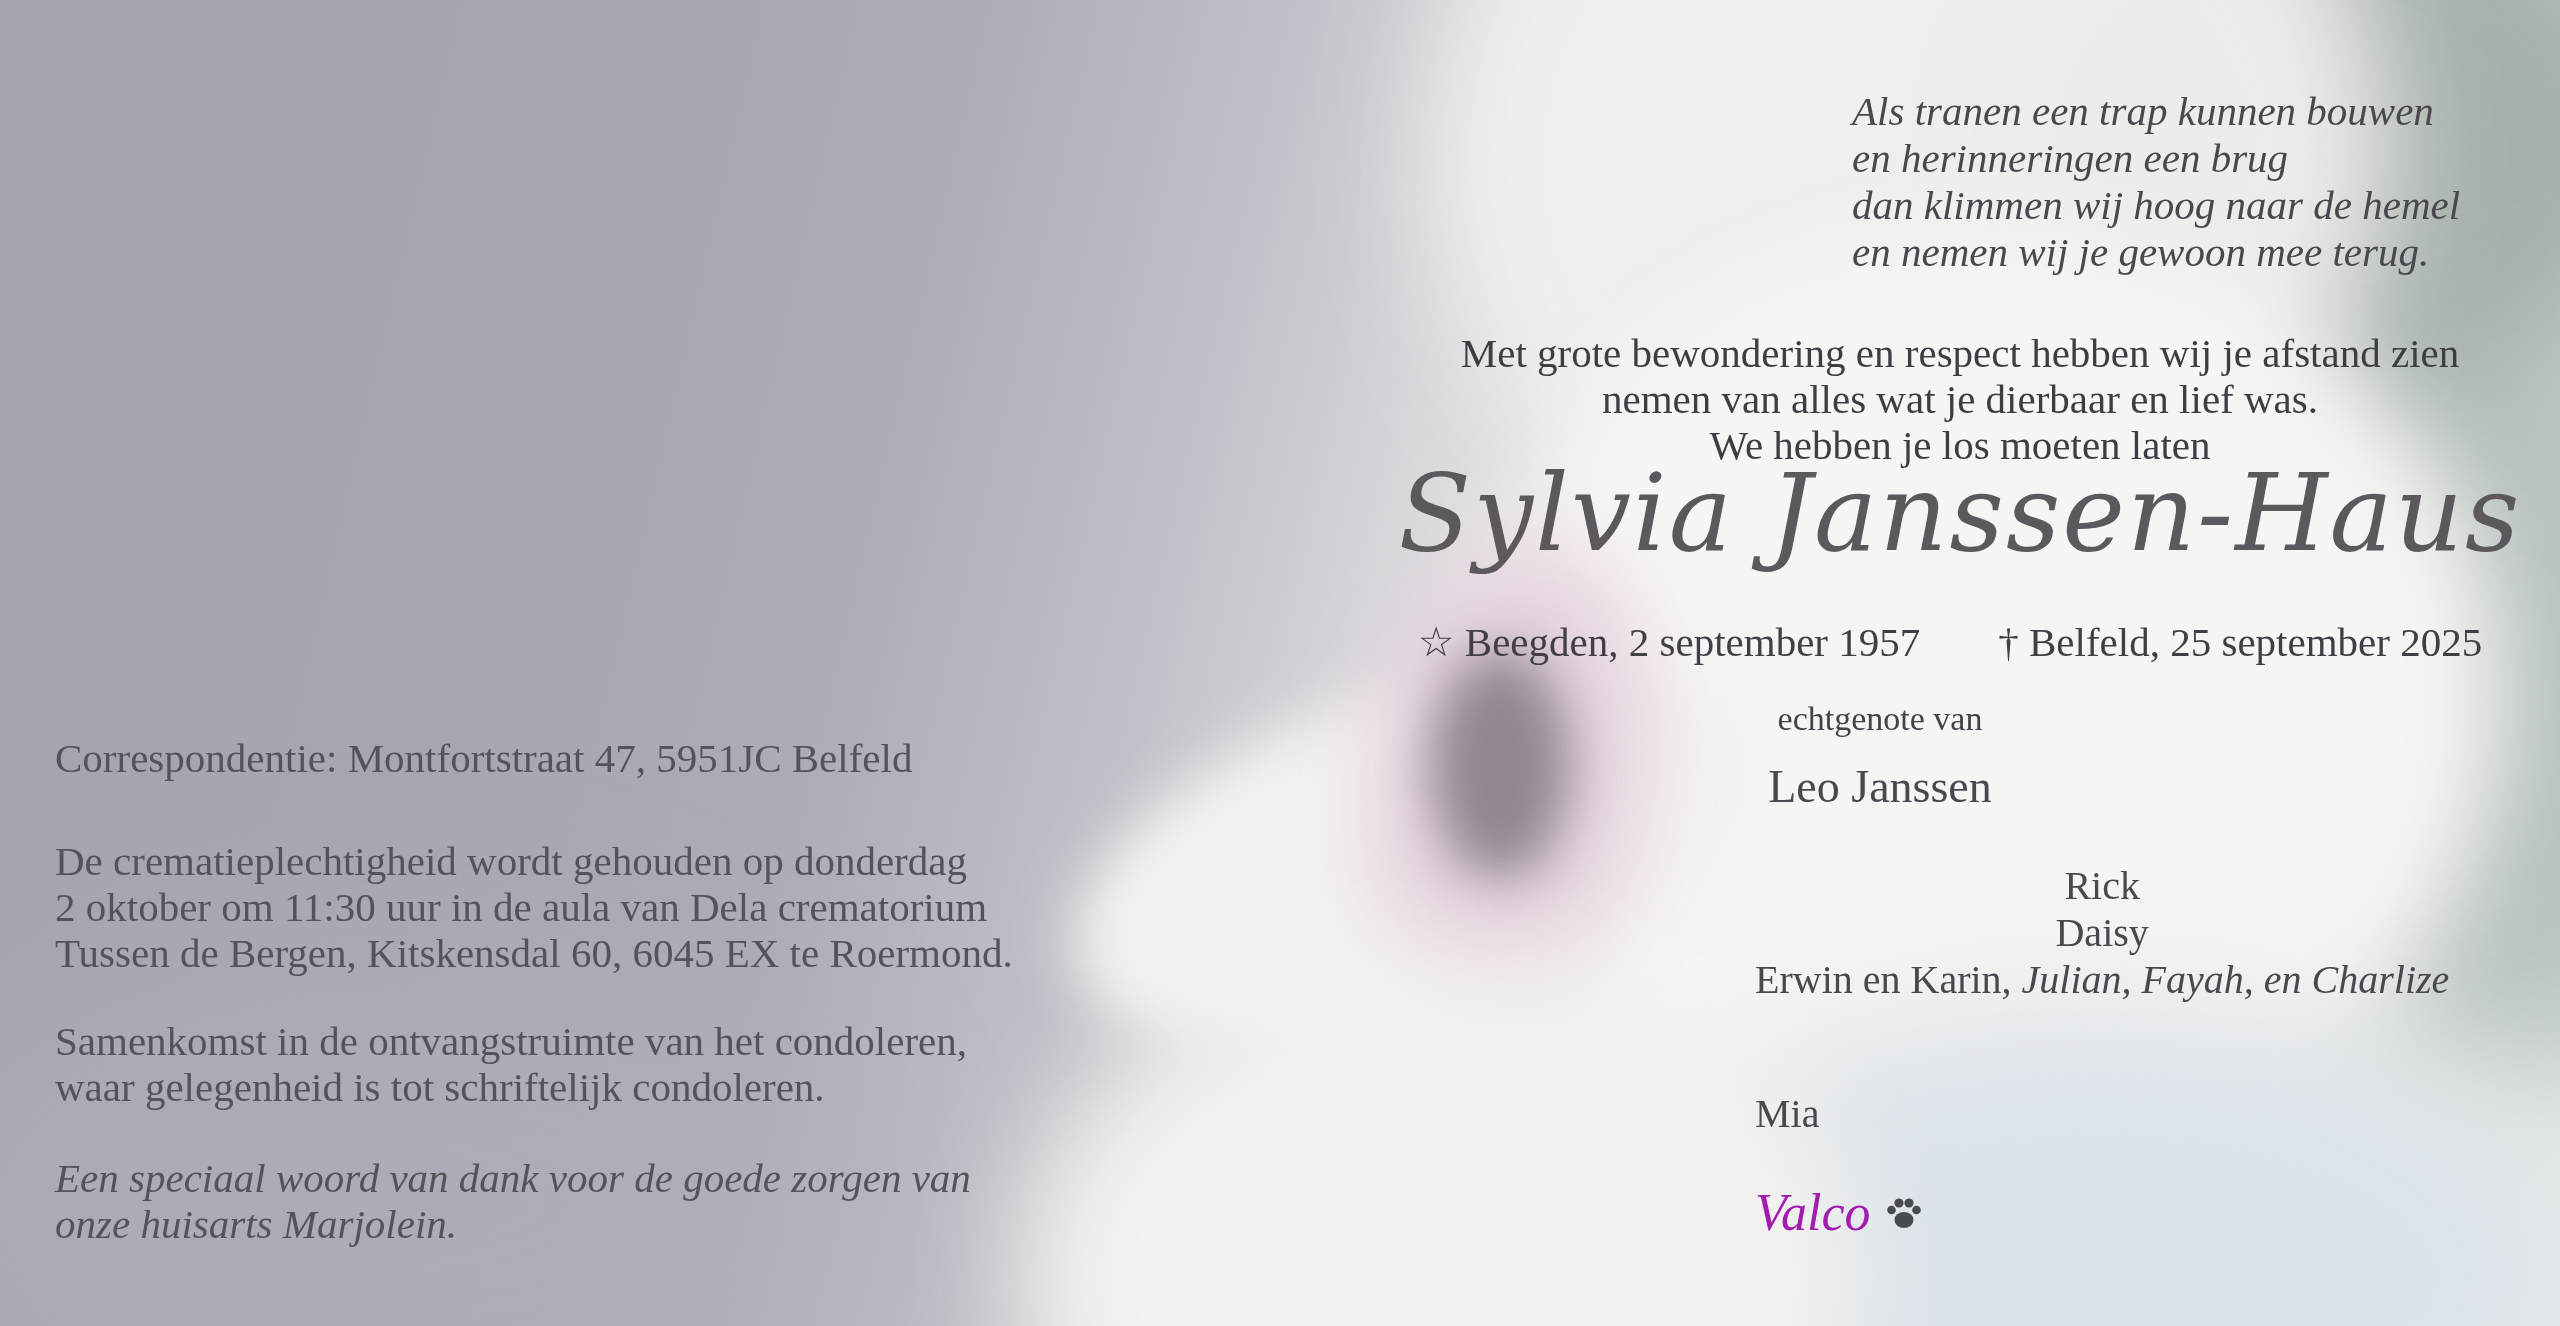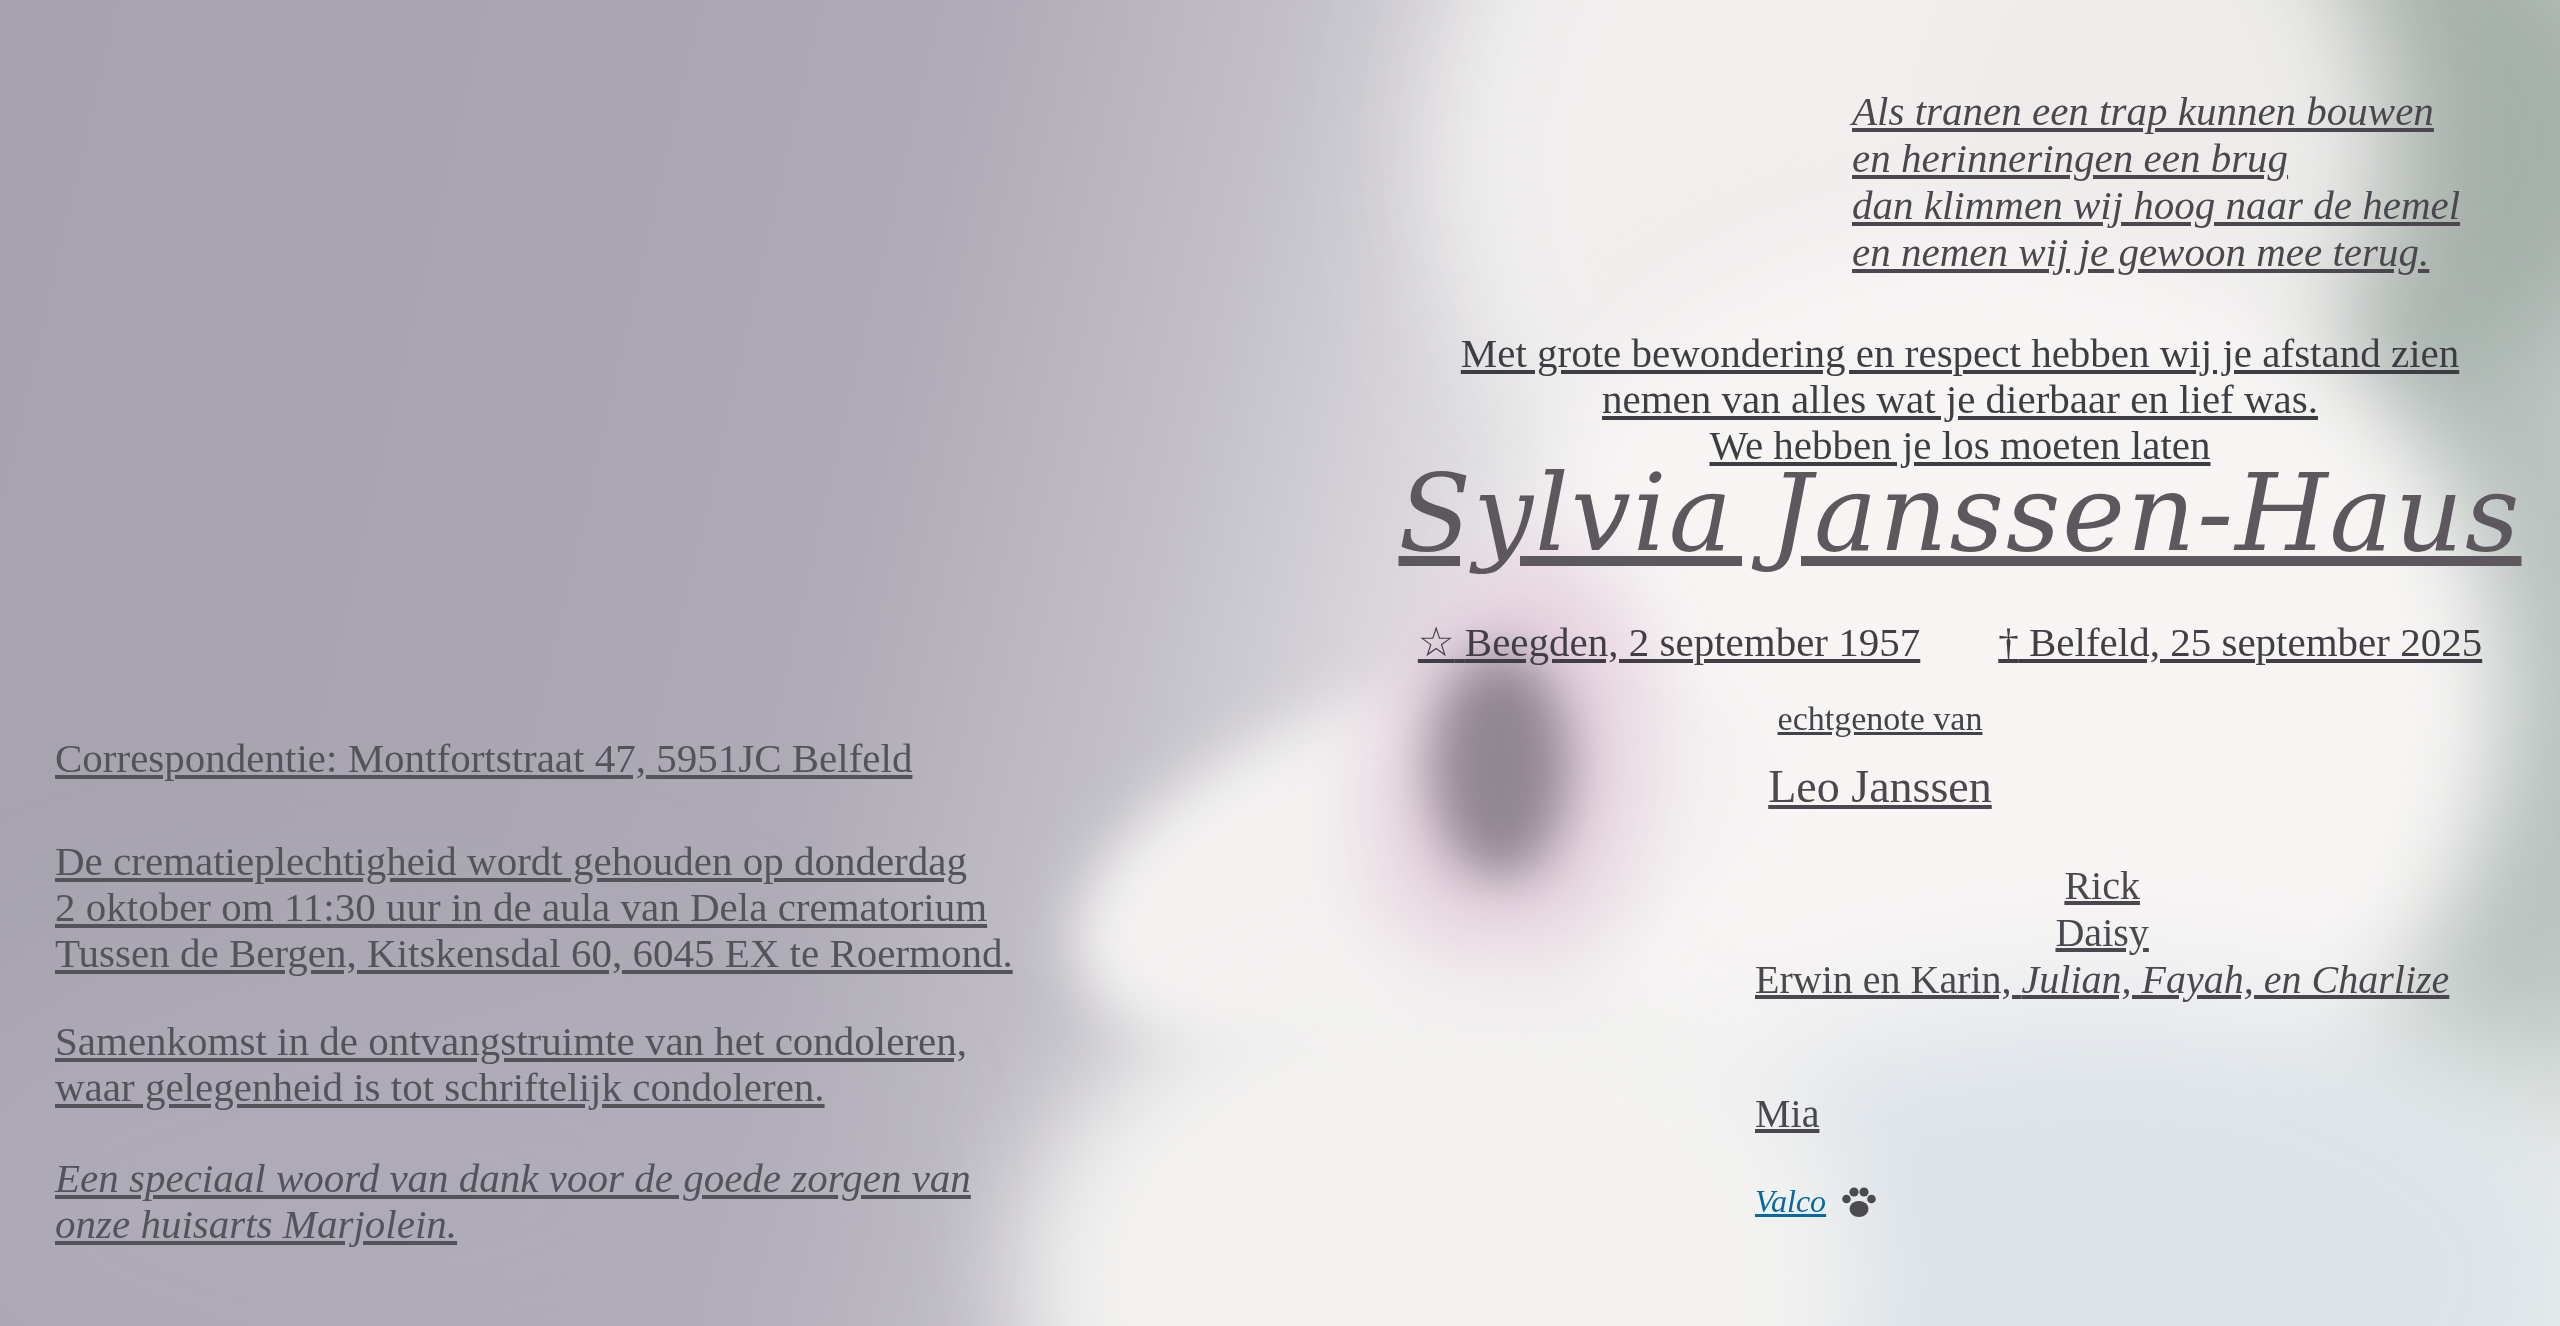--- a/index.html
+++ b/index.html
@@ -24,21 +24,21 @@
   .s-top-petal      { top:-280px; left:1430px;  width:960px; height:860px; background:#f2f0ef; filter:blur(55px); opacity:.95; }
   .s-main-petal     { top:240px;  left:1480px;  width:1020px; height:920px; background:#f7f5f4; filter:blur(45px); }
   .s-droop-petal    { top:690px;  left:1060px;  width:720px; height:330px; background:#f4f2f1; filter:blur(28px); transform:rotate(-18deg); }
   .s-pink-throat    { top:540px;  left:1370px;  width:280px; height:460px; background:#e4d0de; filter:blur(42px); transform:rotate(9deg); opacity:.9; }
   .s-stamens        { top:650px;  left:1430px;  width:140px; height:230px; background:#6e6770; filter:blur(26px); opacity:.7; }
   .s-bottom-blue    { bottom:-220px; left:1620px; width:960px; height:540px; background:#dce3e9; filter:blur(65px); }
   .s-bottom-white   { bottom:-260px; left:1020px; width:840px; height:620px; background:#f3f2f0; filter:blur(55px); }
   .s-left-lilac     { bottom:-140px; left:-120px; width:960px; height:520px; background:#b3aebc; filter:blur(90px); opacity:.55; }
 
   
-  .txt { position: absolute; z-index: 10; text-decoration: underline; }
+  .txt { position: absolute; z-index: 10; }
   .poem {
     left: 1852px; top: 88px;
     font-style: italic;
     font-size: 41px; line-height: 47px;
     color: #4a484e;
   }
   .tribute {
     left: 1390px; top: 330px; width: 1140px;
     text-align: center;
     font-size: 41px; line-height: 46px;
@@ -73,21 +73,21 @@
     color: #4a484e;
   }
   .family {
     left: 1755px; top: 862px;
     font-size: 40px; line-height: 47px;
     color: #4a484e;
     text-align: center;
   }
   .family .it, .it { font-style: italic; }
   .mia   { left: 1755px; top: 1090px; font-size: 40px; color: #4a484e; }
-  .pet   { left: 1755px; top: 1183px; font-size: 32px; color: #0369a1; display:flex; align-items:center; }
+  .pet   { left: 1755px; top: 1183px; font-size: 52px; color: #a21caf; display:flex; align-items:center; }
   .pet .paw-svg { margin-left: 14px; }
 
   .practical { left: 55px; width: 1120px; font-size: 41px; line-height: 46px; color: #55535a; }
   .p1 { top: 735px; }
   .p2 { top: 838px; }
   .p3 { top: 1018px; }
   .p4 { top: 1155px; font-style: italic; }
 </style>
 </head>
 <body>

